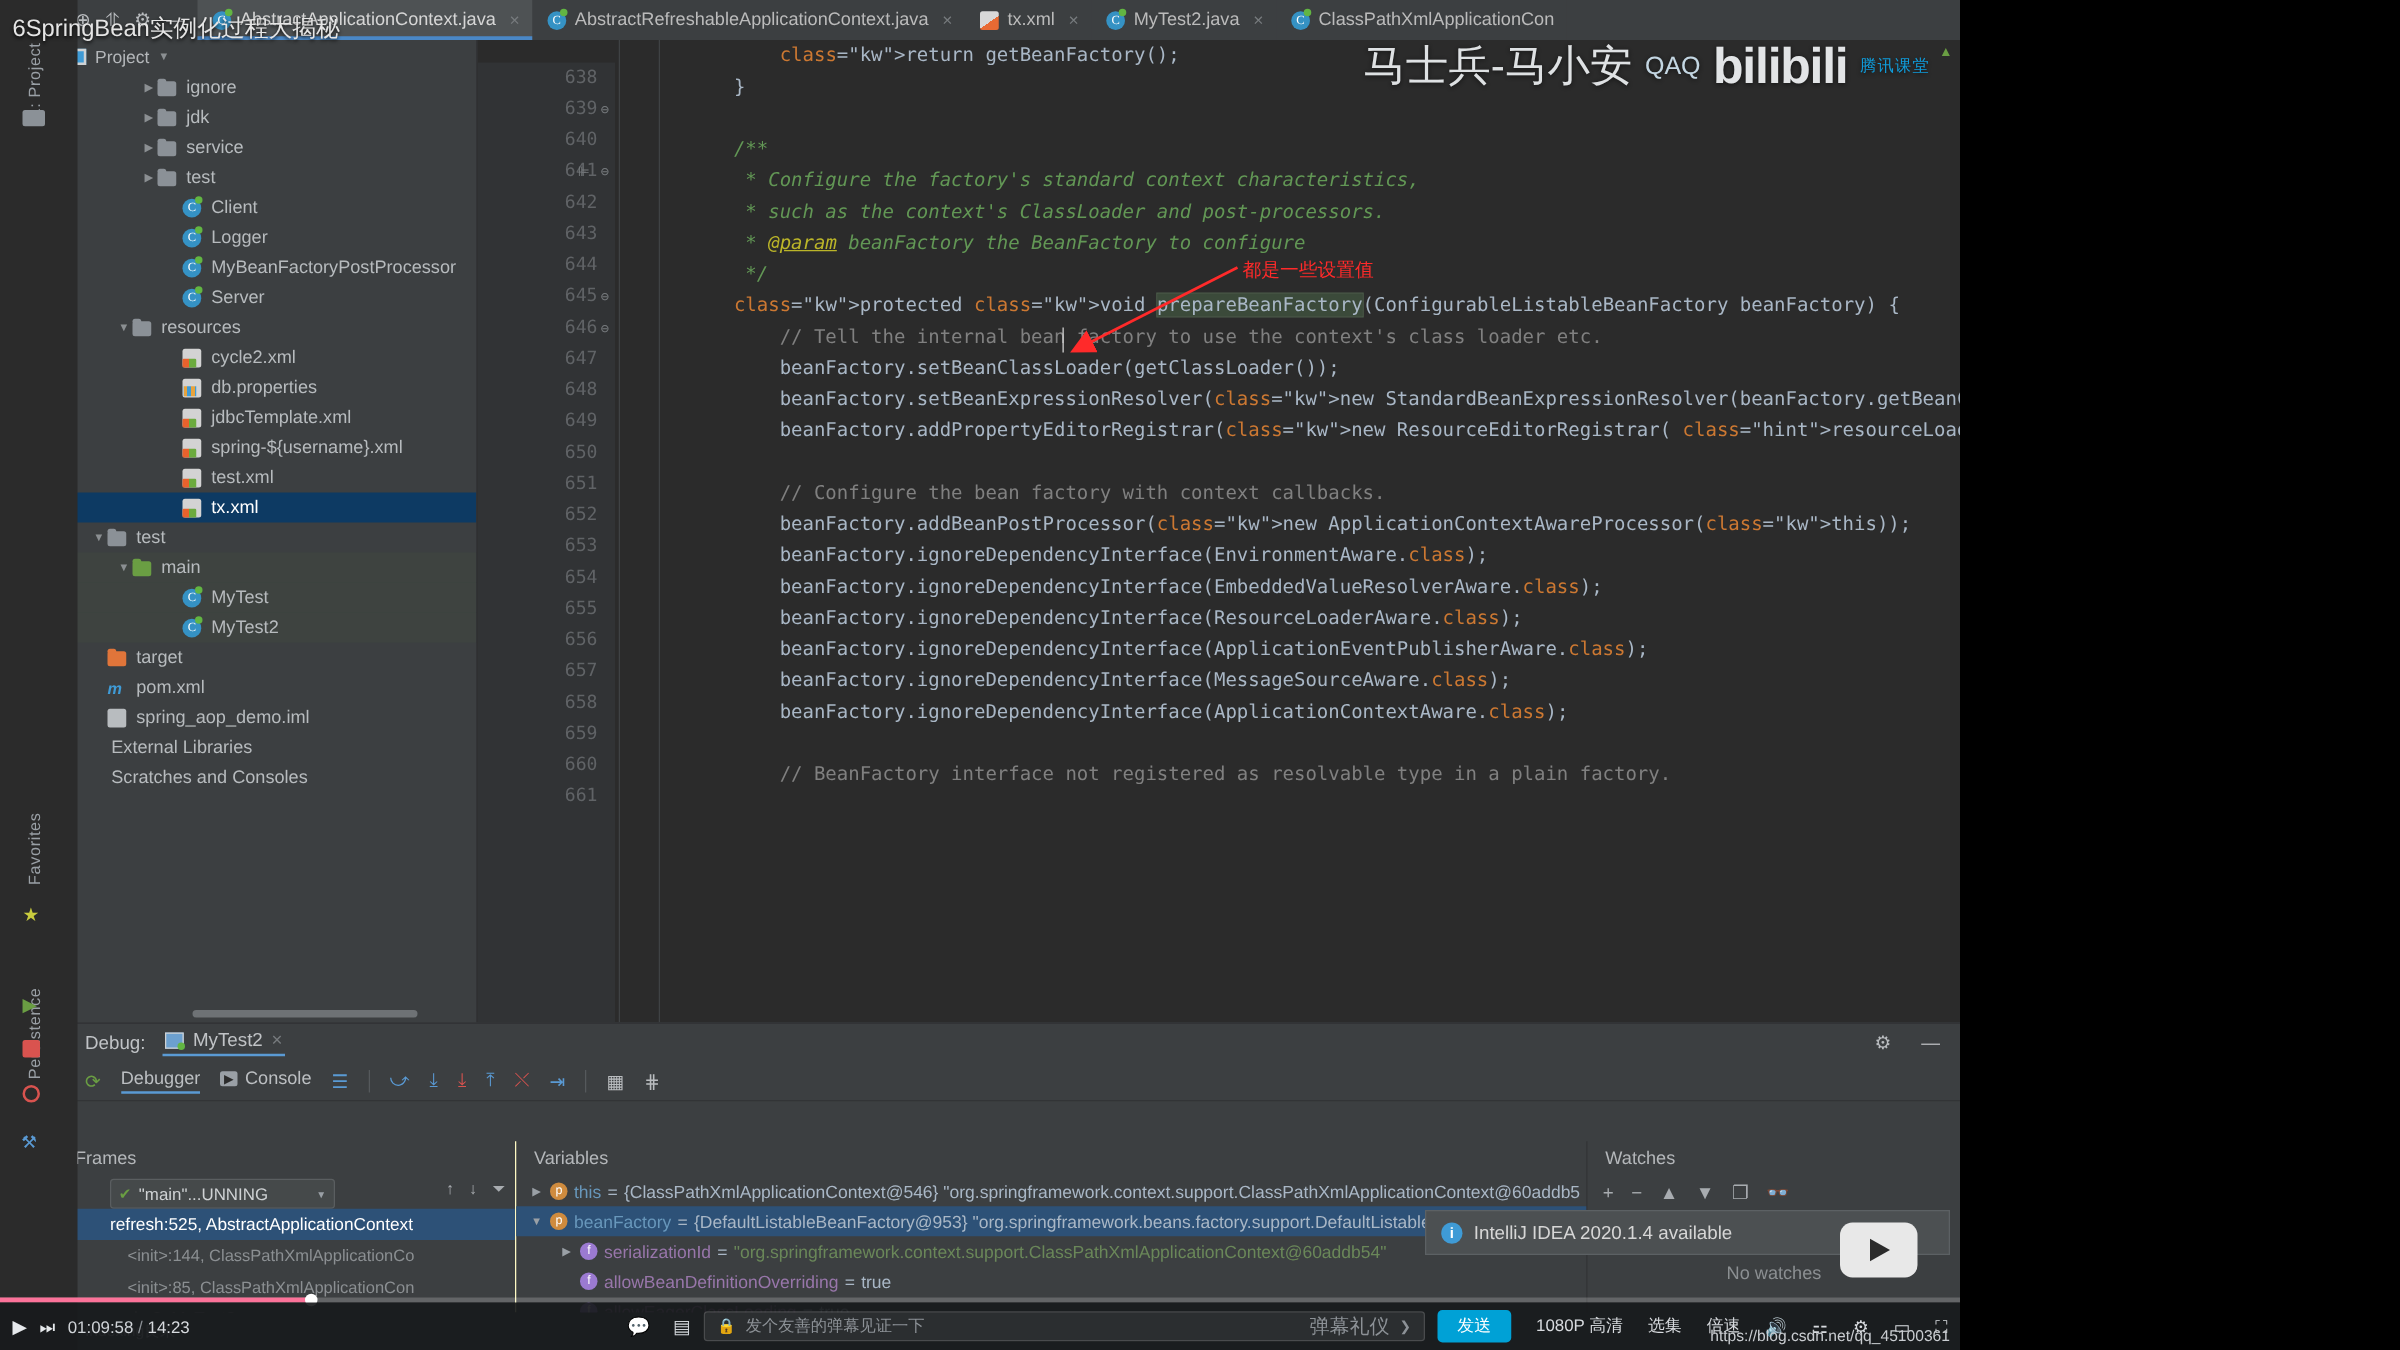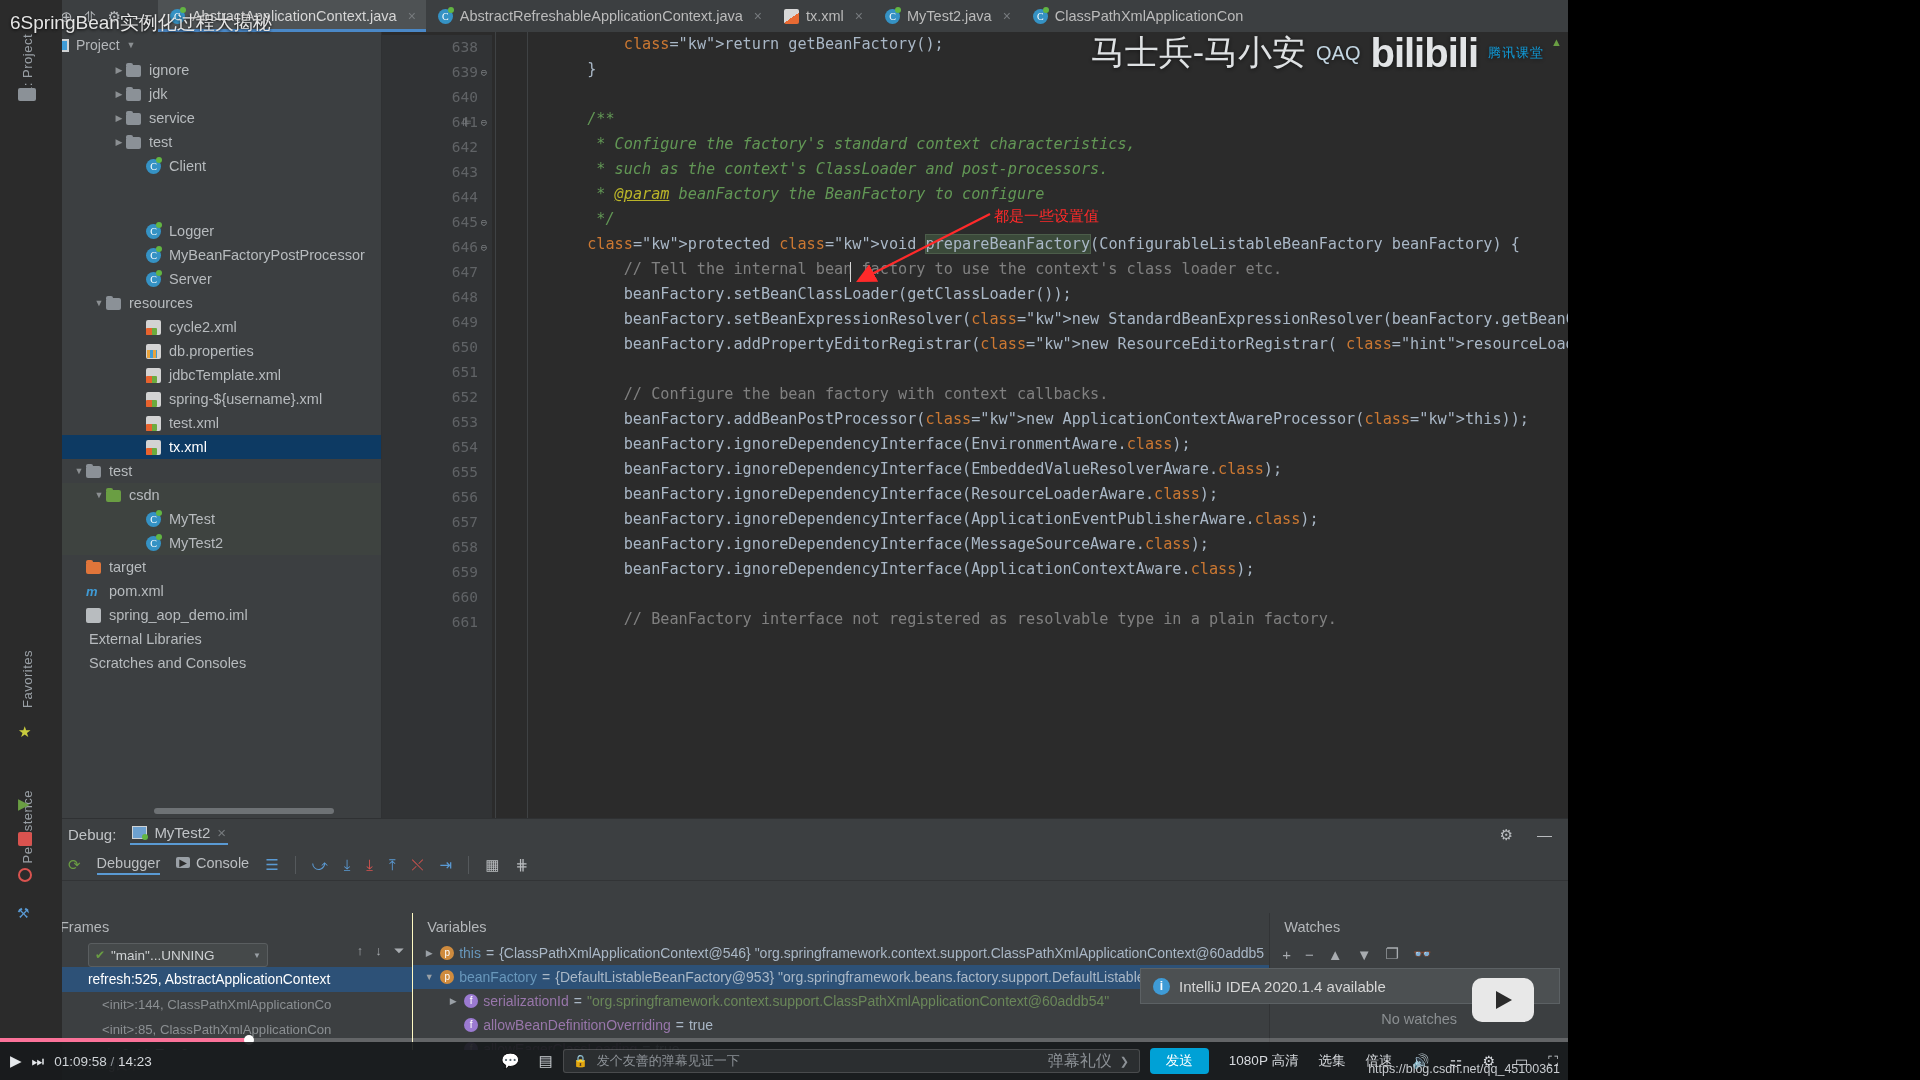--- a/index.html
+++ b/index.html
@@ -104,21 +104,21 @@
   #prjScroll{
     position:absolute; left:108px; bottom:4px; width:180px; height:6px;
     background:#6e7275; border-radius:3px;
   }
   
   #editor{
     position:absolute; left:336px; top:32px; right:0; bottom:262px;
     background:#2b2b2b; overflow:hidden;
   }
   #gutter{
-    position:absolute; left:0; top:3px; width:110px; height:100%;
+    position:absolute; left:0; top:18px; width:110px; height:100%;
     background:#313335; color:#606366; font-family:"DejaVu Sans Mono", monospace;
     font-size:14.5px;
   }
   .gl{ height:25px; line-height:25px; text-align:right; padding-right:14px; }
   .fold{ position:absolute; left:95px; width:14px; height:25px; line-height:25px;
          text-align:center; color:#777b7e; font-size:11px;}
   #code{
     position:absolute; left:110px; top:0; right:0; height:100%;
     font-family:"DejaVu Sans Mono", monospace; font-size:15.2px;
   }
@@ -324,21 +324,21 @@
             </div>
             <div class="row" style="padding-left: 86px;">
               <span class="arrow"></span>
               <span class="ic">
                 <span class="jclass" style="position: absolute; left: 0px; top: 0px; width: 15px;">
                   <span class="gd"></span>
                 </span>
               </span>
               <span>Client</span>
             </div>
-            <div class="row" style="padding-left: 86px; margin-top: 41px;">
+            <div class="row" style="padding-left: 86px;">
               <span class="arrow"></span>
               <span class="ic">
                 <span class="jclass" style="position: absolute; left: 0px; top: 0px; width: 15px;">
                   <span class="gd"></span>
                 </span>
               </span>
               <span>Logger</span>
             </div>
             <div class="row" style="padding-left: 86px;">
               <span class="arrow"></span>
@@ -412,21 +412,21 @@
               <span class="ic">
                 <span class="folder" style="position: absolute; left: 0px; top: 0px; width: 15px;"></span>
               </span>
               <span>test</span>
             </div>
             <div class="row sourceset" style="padding-left: 46px;">
               <span class="arrow">▼</span>
               <span class="ic">
                 <span class="folder green" style="position: absolute; left: 0px; top: 0px; width: 15px;"></span>
               </span>
-              <span>csdn</span>
+              <span>main</span>
             </div>
             <div class="row sourceset" style="padding-left: 86px;">
               <span class="arrow"></span>
               <span class="ic">
                 <span class="jclass" style="position: absolute; left: 0px; top: 0px; width: 15px;">
                   <span class="gd"></span>
                 </span>
               </span>
               <span>MyTest</span>
             </div>

